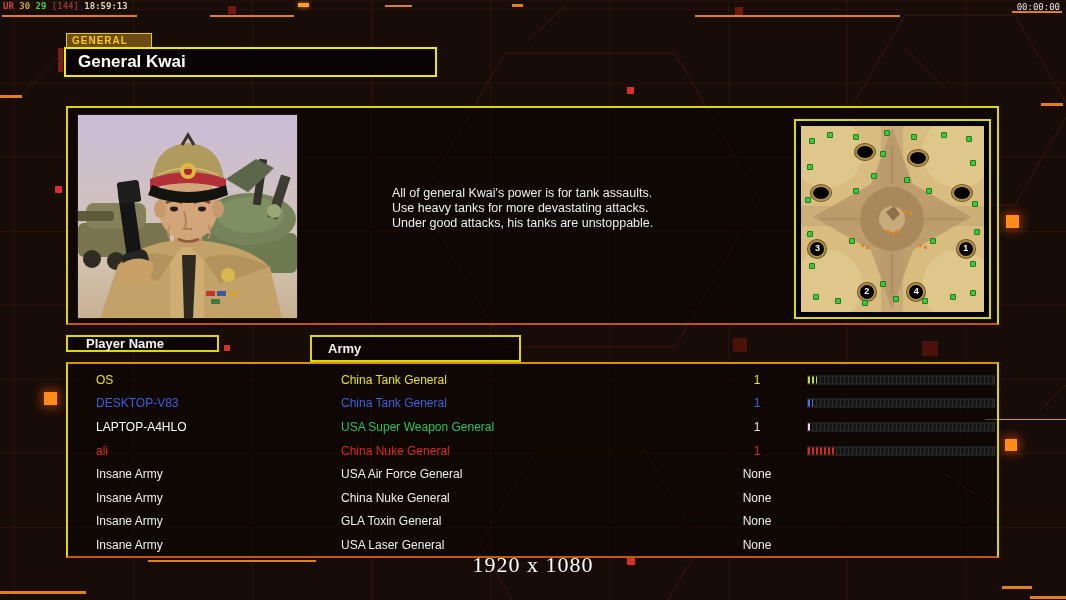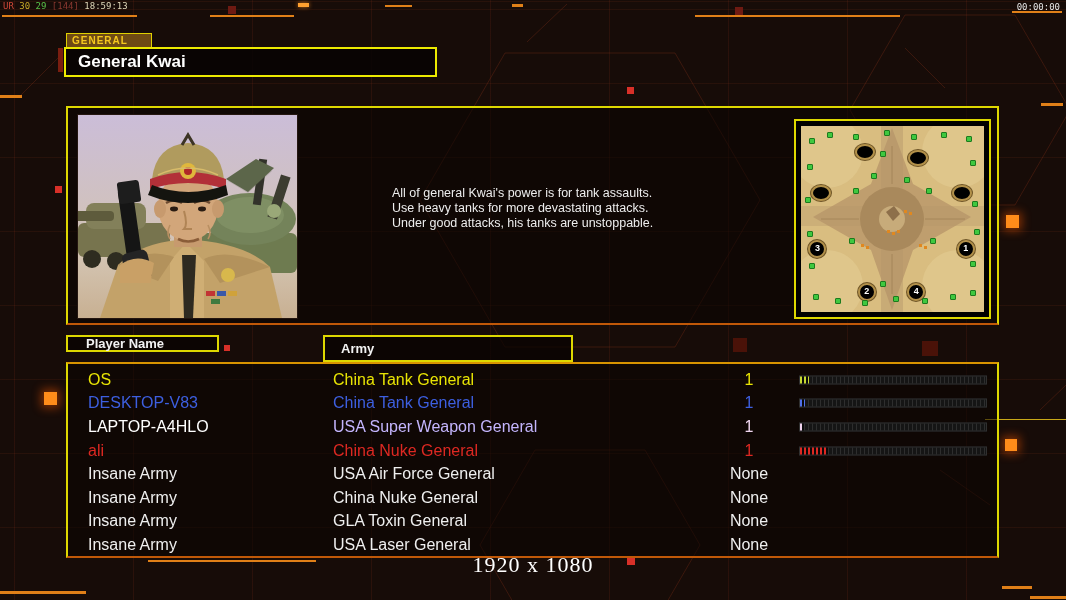--- a/index.html
+++ b/index.html
@@ -16,21 +16,21 @@
   .d-dash{background:#e08018;}
   .d-bright{background:#ffa030;box-shadow:0 0 4px rgba(255,140,30,.8);}
   .d-yline{background:#c8a818;}
   .d-red{background:#d83028;}
   .d-darkred{background:#6e1a12;}
   .d-blotch{background:#4a1208;}
   .d-redbar{background:#7a1e10;}
   .d-glow{background:#ff8c1a;box-shadow:0 0 10px 3px rgba(255,90,0,.45);}
 
   .stats{position:absolute;left:3px;top:1px;z-index:9;font-family:"DejaVu Sans Mono",monospace;
-         font-size:9px;font-weight:normal;letter-spacing:0;}
+         font-size:9px;font-weight:bold;letter-spacing:0;}
   .stats span{margin-right:0;}
   .timer{position:absolute;right:6px;top:2px;z-index:9;font-family:"DejaVu Sans Mono",monospace;
          font-size:9px;color:#e6e6e6;}
 
   .gen-tab{position:absolute;left:66px;top:33px;z-index:4;width:86px;height:15px;box-sizing:border-box;
            background:#6e4a14;border:1px solid #e0d000;border-bottom:none;color:#f5c81e;
            font-size:10px;font-weight:bold;letter-spacing:1px;padding:1px 0 0 5px;}
   .title-box{position:absolute;left:64px;top:47px;z-index:4;width:373px;height:30px;box-sizing:border-box;
            border:2px solid #ecea00;background:rgba(6,2,2,.82);display:flex;align-items:center;
            color:#fff;font-size:17px;font-weight:bold;padding-left:12px;}
@@ -50,28 +50,28 @@
            border-radius:1px;transform:translate(-50%,-50%);}
   .map-hole{position:absolute;width:16px;height:12px;background:#000;border:2px solid #b3914a;
             border-radius:50%;transform:translate(-50%,-50%);box-shadow:0 0 0 1px #6d5426;}
   .map-hole.numbered{width:14px;height:14px;display:flex;align-items:center;justify-content:center;}
   .map-hole.numbered span{color:#fff;font-size:9px;font-weight:bold;line-height:1;}
 
   .hdr{position:absolute;z-index:4;box-sizing:border-box;border:2px solid #ded800;
        background:rgba(8,3,2,.72);color:#f2f2f2;font-weight:bold;font-size:13px;
        display:flex;align-items:center;}
   .hdr-player{left:66px;top:335px;width:153px;height:17px;padding-left:18px;}
-  .hdr-army{left:323px;top:335px;width:250px;height:27px;padding-left:16px;text-align:right;}
+  .hdr-army{left:310px;top:335px;width:211px;height:27px;padding-left:16px;text-align:right;}
   .hdr-teamprog{left:700px;top:334px;width:212px;height:28px;}
   .hdr-teamprog .t1{margin-left:18px;}
   .hdr-teamprog .t2{margin-left:46px;}
 
   .rows{position:absolute;inset:2px;padding-top:2px;}
   .row{position:relative;height:23.6px;}
-  .cell{position:absolute;top:50%;transform:translateY(-50%);font-size:16px;white-space:nowrap;}
+  .cell{position:absolute;top:50%;transform:translateY(-50%);font-size:12px;white-space:nowrap;margin-left:8px;}
   .c-name{left:18px;}
   .c-army{left:263px;}
   .c-team{left:649px;width:60px;text-align:center;}
   .c-bar{left:729px;width:188px;height:9px;box-sizing:border-box;background:#141414;
          border:1px solid #303030;
          background-image:repeating-linear-gradient(90deg,#2e2e2e 0 1px,#151515 1px 4px);}
   .bar-fill{position:absolute;left:0;top:0;bottom:0;}
 
   .footer-res{position:absolute;left:0;right:0;top:552px;z-index:5;text-align:center;
               font-family:"Liberation Serif",serif;font-size:22px;color:#fff;letter-spacing:1px;}
@@ -265,21 +265,21 @@
     <span class="cell c-name" style="color: rgb(61, 95, 224);">DESKTOP-V83</span>
     <span class="cell c-army" style="color: rgb(61, 95, 224);">China Tank General</span>
     <span class="cell c-team" style="color: rgb(61, 95, 224);">1</span>
     <span class="cell c-bar">
       <span class="bar-fill" style="width: 2.5%; background: repeating-linear-gradient(90deg, rgb(79, 111, 232) 0px, rgb(79, 111, 232) 2px, rgba(0, 0, 0, 0.6) 2px, rgba(0, 0, 0, 0.6) 4px);"></span>
     </span>
   </div>
 
   <div class="row">
     <span class="cell c-name" style="color: #ffffff;">LAPTOP-A4HLO</span>
-    <span class="cell c-army" style="color: #c4b5fd;">USA Super Weapon General</span>
+    <span class="cell c-army" style="color: #22c55e;">USA Super Weapon General</span>
     <span class="cell c-team" style="color: rgb(240, 214, 240);">1</span>
     <span class="cell c-bar">
       <span class="bar-fill" style="width: 2%; background: repeating-linear-gradient(90deg, rgb(238, 210, 238) 0px, rgb(238, 210, 238) 2px, rgba(0, 0, 0, 0.6) 2px, rgba(0, 0, 0, 0.6) 4px);"></span>
     </span>
   </div>
 
   <div class="row">
     <span class="cell c-name" style="color: rgb(221, 40, 34);">ali</span>
     <span class="cell c-army" style="color: rgb(221, 40, 34);">China Nuke General</span>
     <span class="cell c-team" style="color: rgb(221, 40, 34);">1</span>

